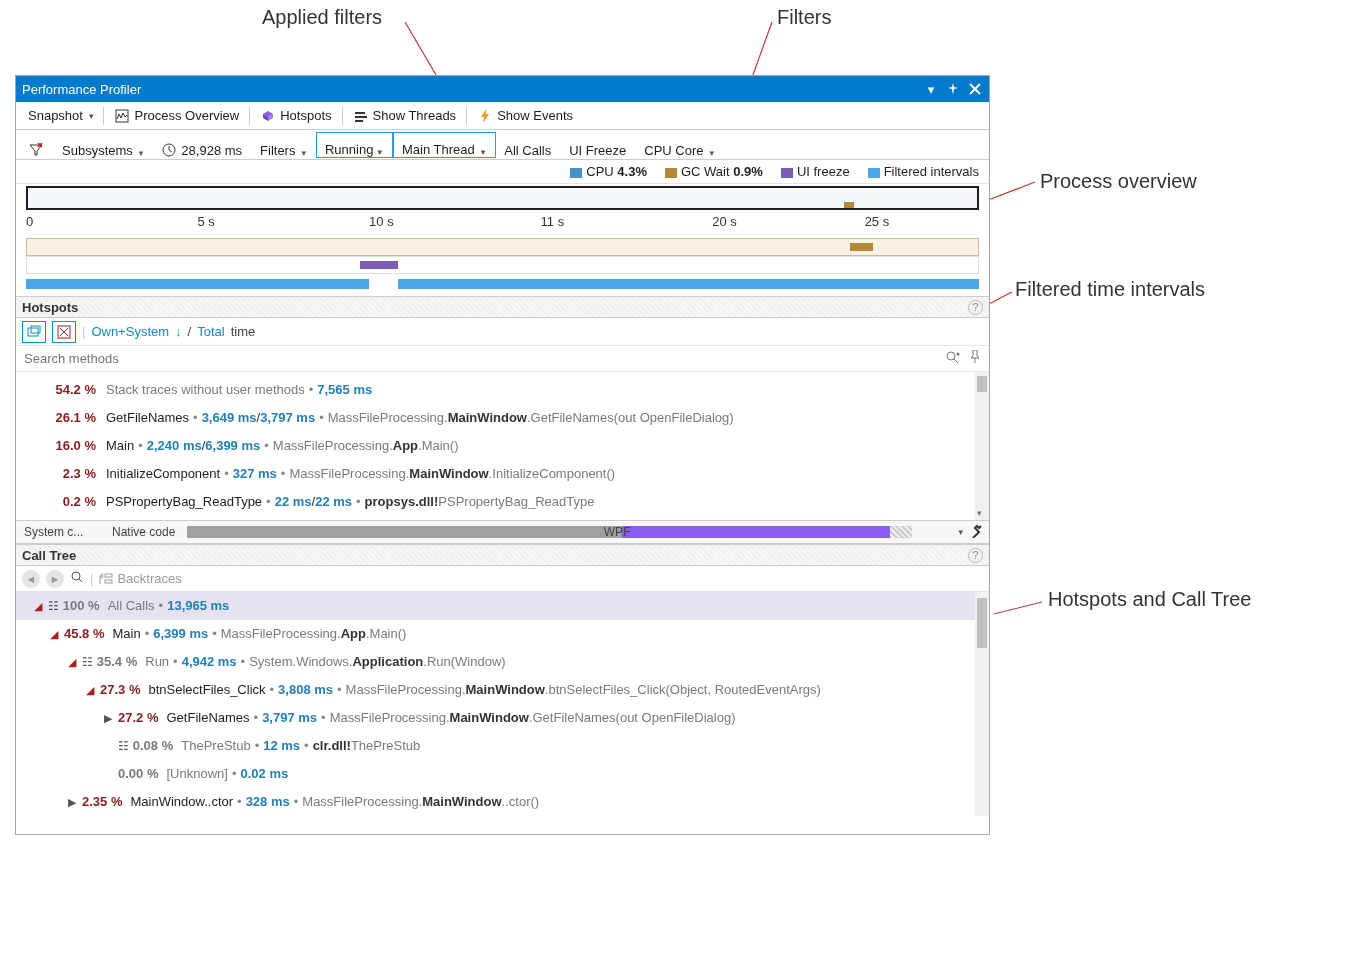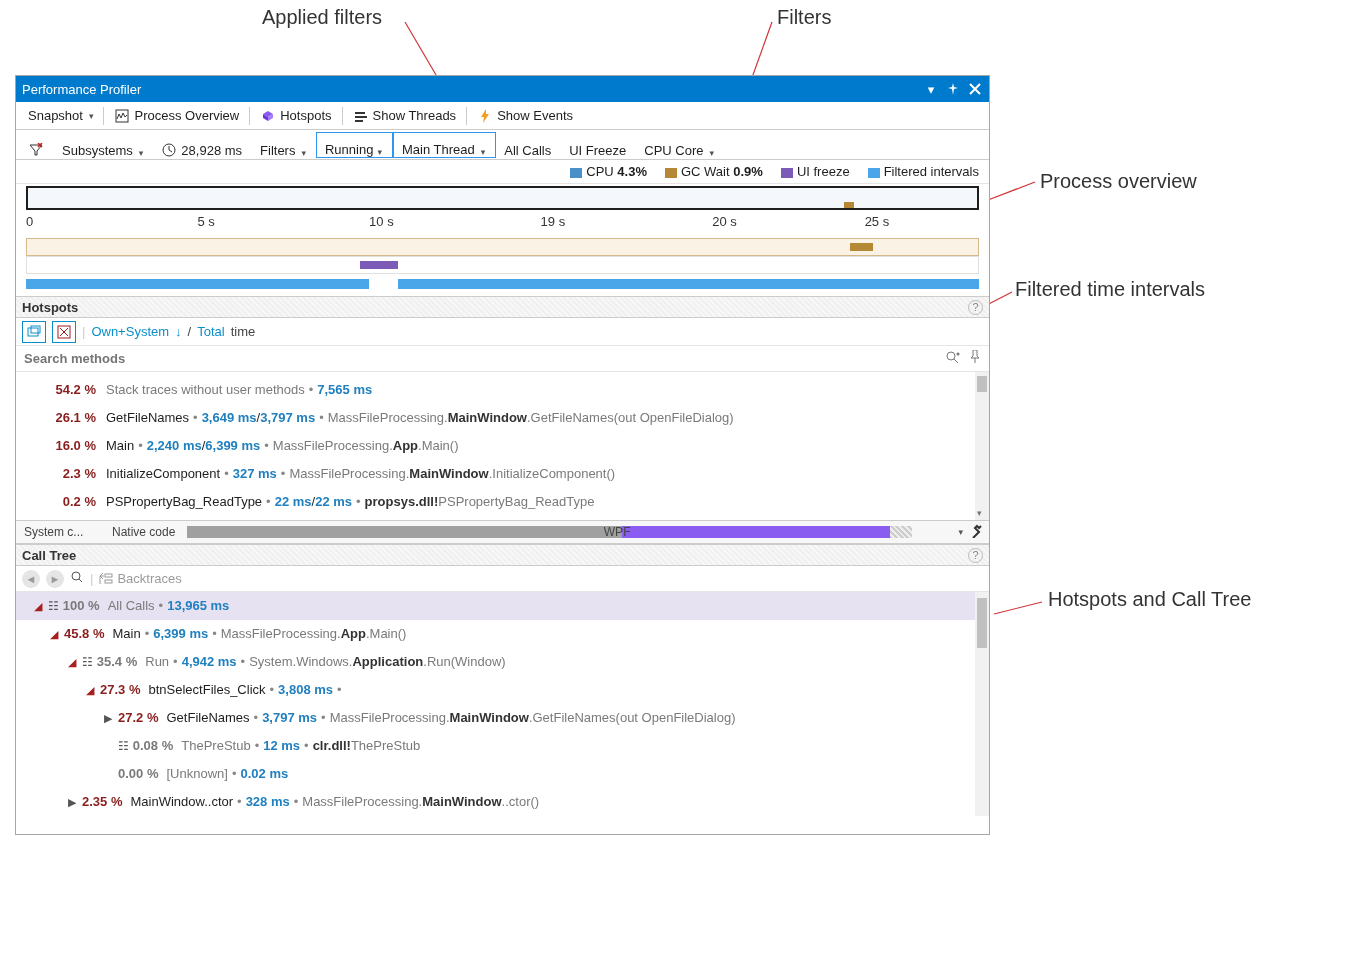--- a/index.html
+++ b/index.html
@@ -47,21 +47,21 @@
   .section-header { height: 22px; background: repeating-linear-gradient(45deg,#f0f0f0,#f0f0f0 2px,#f7f7f7 2px,#f7f7f7 4px); border-top:1px solid #ccc; border-bottom:1px solid #ccc; display:flex; align-items:center; padding: 0 6px; font-weight:bold; font-size:13px; color:#333; }
   .section-header .help { margin-left:auto; color:#888; font-weight:normal; border:1px solid #bbb; border-radius:50%; width:15px; height:15px; display:flex; align-items:center; justify-content:center; font-size:11px; }
 
   .hotspots-sub { height: 28px; border-bottom:1px solid #e5e5e5; display:flex; align-items:center; padding:0 6px; gap:6px; }
   .sq-btn { width:24px; height:22px; border:1px solid #0b8ec9; display:flex; align-items:center; justify-content:center; font-size:12px; color:#0b8ec9; cursor:pointer; }
   .modelink { color:#0b8ec9; text-decoration: none; cursor:pointer; }
   .modelink.total { color:#0b8ec9; }
   .modelabel { color:#444; }
 
   .search-row { height:26px; border-bottom:1px solid #e5e5e5; display:flex; align-items:center; padding:0 8px; }
-  .search-row input { border:none; outline:none; font-size:13px; color:#888; flex:1;font-weight:bold; }
+  .search-row input { border:none; outline:none; font-size:13px; color:#888; flex:1; }
   .pin-icon { color:#777; margin-left:8px; cursor:pointer; }
 
   .hotspot-list { padding: 4px 0; }
   .hot-row { display:flex; align-items:baseline; padding: 3px 10px 3px 24px; font-size:13px; line-height: 22px; }
   .hot-pct { width: 56px; text-align:right; color:#8a1e1e; font-weight:bold; margin-right: 10px; }
   .hot-name { color:#1e1e1e; }
   .hot-name.gray { color:#7a7a7a; }
   .bullet { color:#888; margin: 0 4px; }
   .ms-own { color:#1f7fbf; font-weight:bold; }
   .ms-total { color:#1f7fbf; font-weight:bold; }
@@ -244,21 +244,21 @@
 
     <div class="overview">
       <div class="overview-fill"></div>
       <div class="mini"></div>
     </div>
 
     <div class="ruler-row">
       <span class="ruler-label" style="left:0">0</span>
       <span class="ruler-label" style="left:18%">5 s</span>
       <span class="ruler-label" style="left:36%">10 s</span>
-      <span class="ruler-label" style="left:54%">19 s</span>
+      <span class="ruler-label" style="left:54%">11 s</span>
       <span class="ruler-label" style="left:72%">20 s</span>
       <span class="ruler-label" style="left:88%">25 s</span>
     </div>
     <div class="gc-track">
       <div class="bar" style="left:86.5%; width:2.5%"></div>
     </div>
     <div class="ui-track">
       <div class="bar" style="left:35%; width:4%"></div>
     </div>
     <div class="filt-track">
@@ -403,20 +403,21 @@
           <span class="bullet"> • </span>
           <span class="qual">System.Windows.<b>Application</b>.Run(Window)</span>
         </div>
         <div class="tree-row indent3">
           <span class="tri">◢</span>
           <span class="tree-pct">27.3 %</span>
           <span class="tree-name">btnSelectFiles_Click</span>
           <span class="bullet"> • </span>
           <span class="ms">3,808 ms</span>
           <span class="bullet"> • </span>
+          <span class="qual">MassFileProcessing.<b>MainWindow</b>.btnSelectFiles_Click(Object, RoutedEventArgs)</span>
         </div>
         <div class="tree-row indent4">
           <span class="tri closed">▶</span>
           <span class="tree-pct">27.2 %</span>
           <span class="tree-name">GetFileNames</span>
           <span class="bullet"> • </span>
           <span class="ms">3,797 ms</span>
           <span class="bullet"> • </span>
           <span class="qual">MassFileProcessing.<b>MainWindow</b>.GetFileNames(out OpenFileDialog)</span>
         </div>

